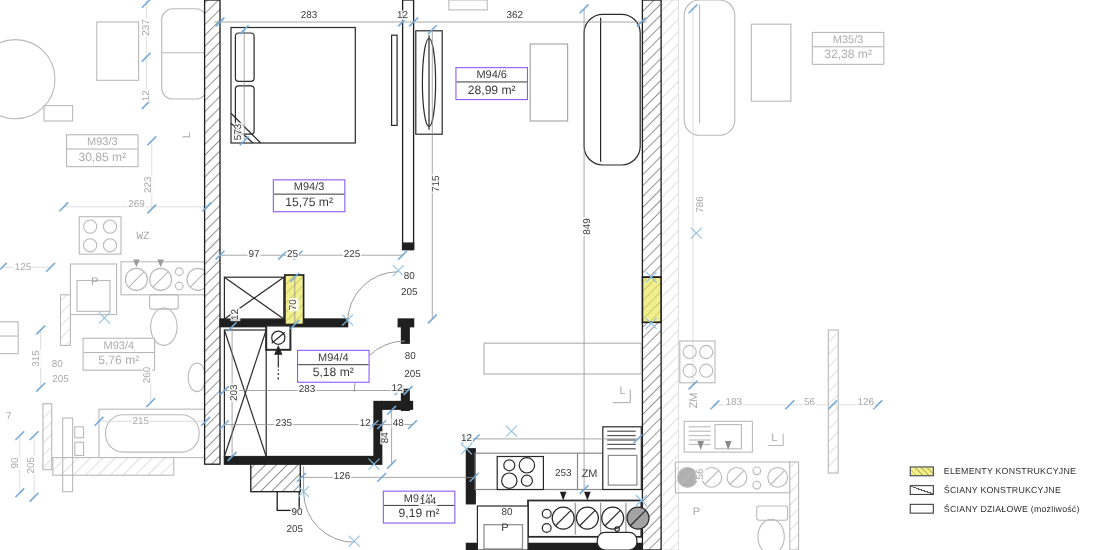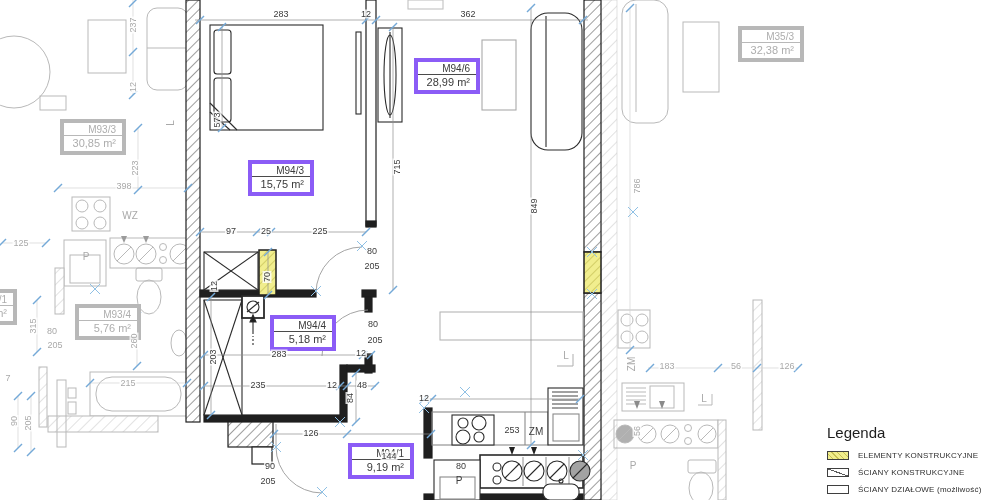--- a/index.html
+++ b/index.html
@@ -7,21 +7,21 @@
 .stage{position:relative;width:1000px;height:500px;background:#fff;overflow:hidden;
   font-family:"Liberation Sans",sans-serif}
 svg.plan{position:absolute;left:0;top:0}
 .lbl-layer{position:absolute;left:0;top:0;width:1000px;height:500px;pointer-events:none}
 .dim{position:absolute;transform:translate(-50%,-50%);font-size:9px;line-height:1;
   color:#3b3b3b;white-space:nowrap;background:rgba(255,255,255,.8);padding:0 1px}
 .dim.vert{transform:translate(-50%,-50%) rotate(-90deg)}
 .dim.gray{color:#a9a9a9}
 .dim.fx{font-size:10px;background:transparent}
 .room-label{position:absolute;transform:translate(-50%,-50%);background:#fff;
-  border:4px solid #8b5cf6;text-align:right;min-width:66px}
+  border:1px solid #8b5cf6;text-align:center;min-width:66px}
 .room-label .rid{font-size:10px;color:#3a3a3a;border-bottom:1px solid #4a4a4a;padding:1px 6px 0}
 .room-label .rarea{font-size:11px;color:#3a3a3a;padding:1px 6px 2px}
 .room-label.gray{border-color:#b8b8b8}
 .room-label.gray .rid{color:#adadad;border-color:#b8b8b8}
 .room-label.gray .rarea{color:#adadad}
 .legend{position:absolute;left:827px;top:424px;width:172px}
 .legend-title{font-size:15px;color:#1e1e1e;margin-bottom:10px}
 .legend-item{display:flex;align-items:center;gap:9px;margin-bottom:8px}
 .legend-item .txt{font-size:8px;color:#2e2e2e;letter-spacing:.2px}
 .sw{width:22px;height:9px;border:1px solid #3f3f3f;flex:none;background:#fff}
@@ -448,22 +448,22 @@
       <span class="dim" style="left: 268px; top: 481px;">205</span>
       <span class="dim" style="left: 424px; top: 398px;">12</span>
       <span class="dim" style="left: 512px; top: 398px; margin-top: 32px;">253</span>
       <span class="dim" style="left: 461px; top: 466px;">80</span>
       <span class="dim fx" style="left: 459px; top: 481px;">P</span>
       <span class="dim fx" style="left: 536px; top: 432px;">ZM</span>
       <span class="dim gray fx" style="left: 566px; top: 356px;">L</span>
       <span class="dim vert gray" style="left: 133px; top: 25px;">237</span>
       <span class="dim vert gray" style="left: 133px; top: 87px;">12</span>
       <span class="dim vert gray" style="left: 135px; top: 168px;">223</span>
-      <span class="dim gray" style="left: 124px; top: 186px;">398</span>
-      <span class="dim gray fx" style="left: 130px; top: 216px;">WZ</span>
+      <span class="dim gray" style="left: 124px; top: 186px;">269</span>
+      <span class="dim gray fx" style="left: 130px; top: 216px; font-family: Liberation Mono, monospace;">WZ</span>
       <span class="dim gray" style="left: 21px; top: 243px;">125</span>
       <span class="dim gray fx" style="left: 86px; top: 257px;">P</span>
       <span class="dim vert gray fx" style="left: 171px; top: 123px;">L</span>
       <span class="dim vert gray" style="left: 33px; top: 326px;">315</span>
       <span class="dim gray" style="left: 52px; top: 331px;">80</span>
       <span class="dim gray" style="left: 55px; top: 345px;">205</span>
       <span class="dim vert gray" style="left: 134px; top: 341px;">260</span>
       <span class="dim gray" style="left: 128px; top: 383px;">215</span>
       <span class="dim gray" style="left: 8px; top: 378px;">7</span>
       <span class="dim vert gray" style="left: 14px; top: 421px;">90</span>
@@ -472,21 +472,20 @@
       <span class="dim vert gray fx" style="left: 632px; top: 364px;">ZM</span>
       <span class="dim gray" style="left: 667px; top: 366px;">183</span>
       <span class="dim gray" style="left: 736px; top: 366px;">56</span>
       <span class="dim gray" style="left: 787px; top: 366px;">126</span>
       <span class="dim gray fx" style="left: 704px; top: 399px;">L</span>
       <span class="dim vert gray" style="left: 637px; top: 431px;">56</span>
       <span class="dim gray fx" style="left: 633px; top: 466px;">P</span>
     </div>
 
 <div class="legend">
-  <div class="legend-title">Legenda</div>
   <div class="legend-item">
     <span class="sw sw-0"></span>
     <span class="txt">ELEMENTY KONSTRUKCYJNE</span>
   </div>
   <div class="legend-item">
     <span class="sw sw-1"></span>
     <span class="txt">ŚCIANY KONSTRUKCYJNE</span>
   </div>
   <div class="legend-item">
     <span class="sw sw-2"></span>

